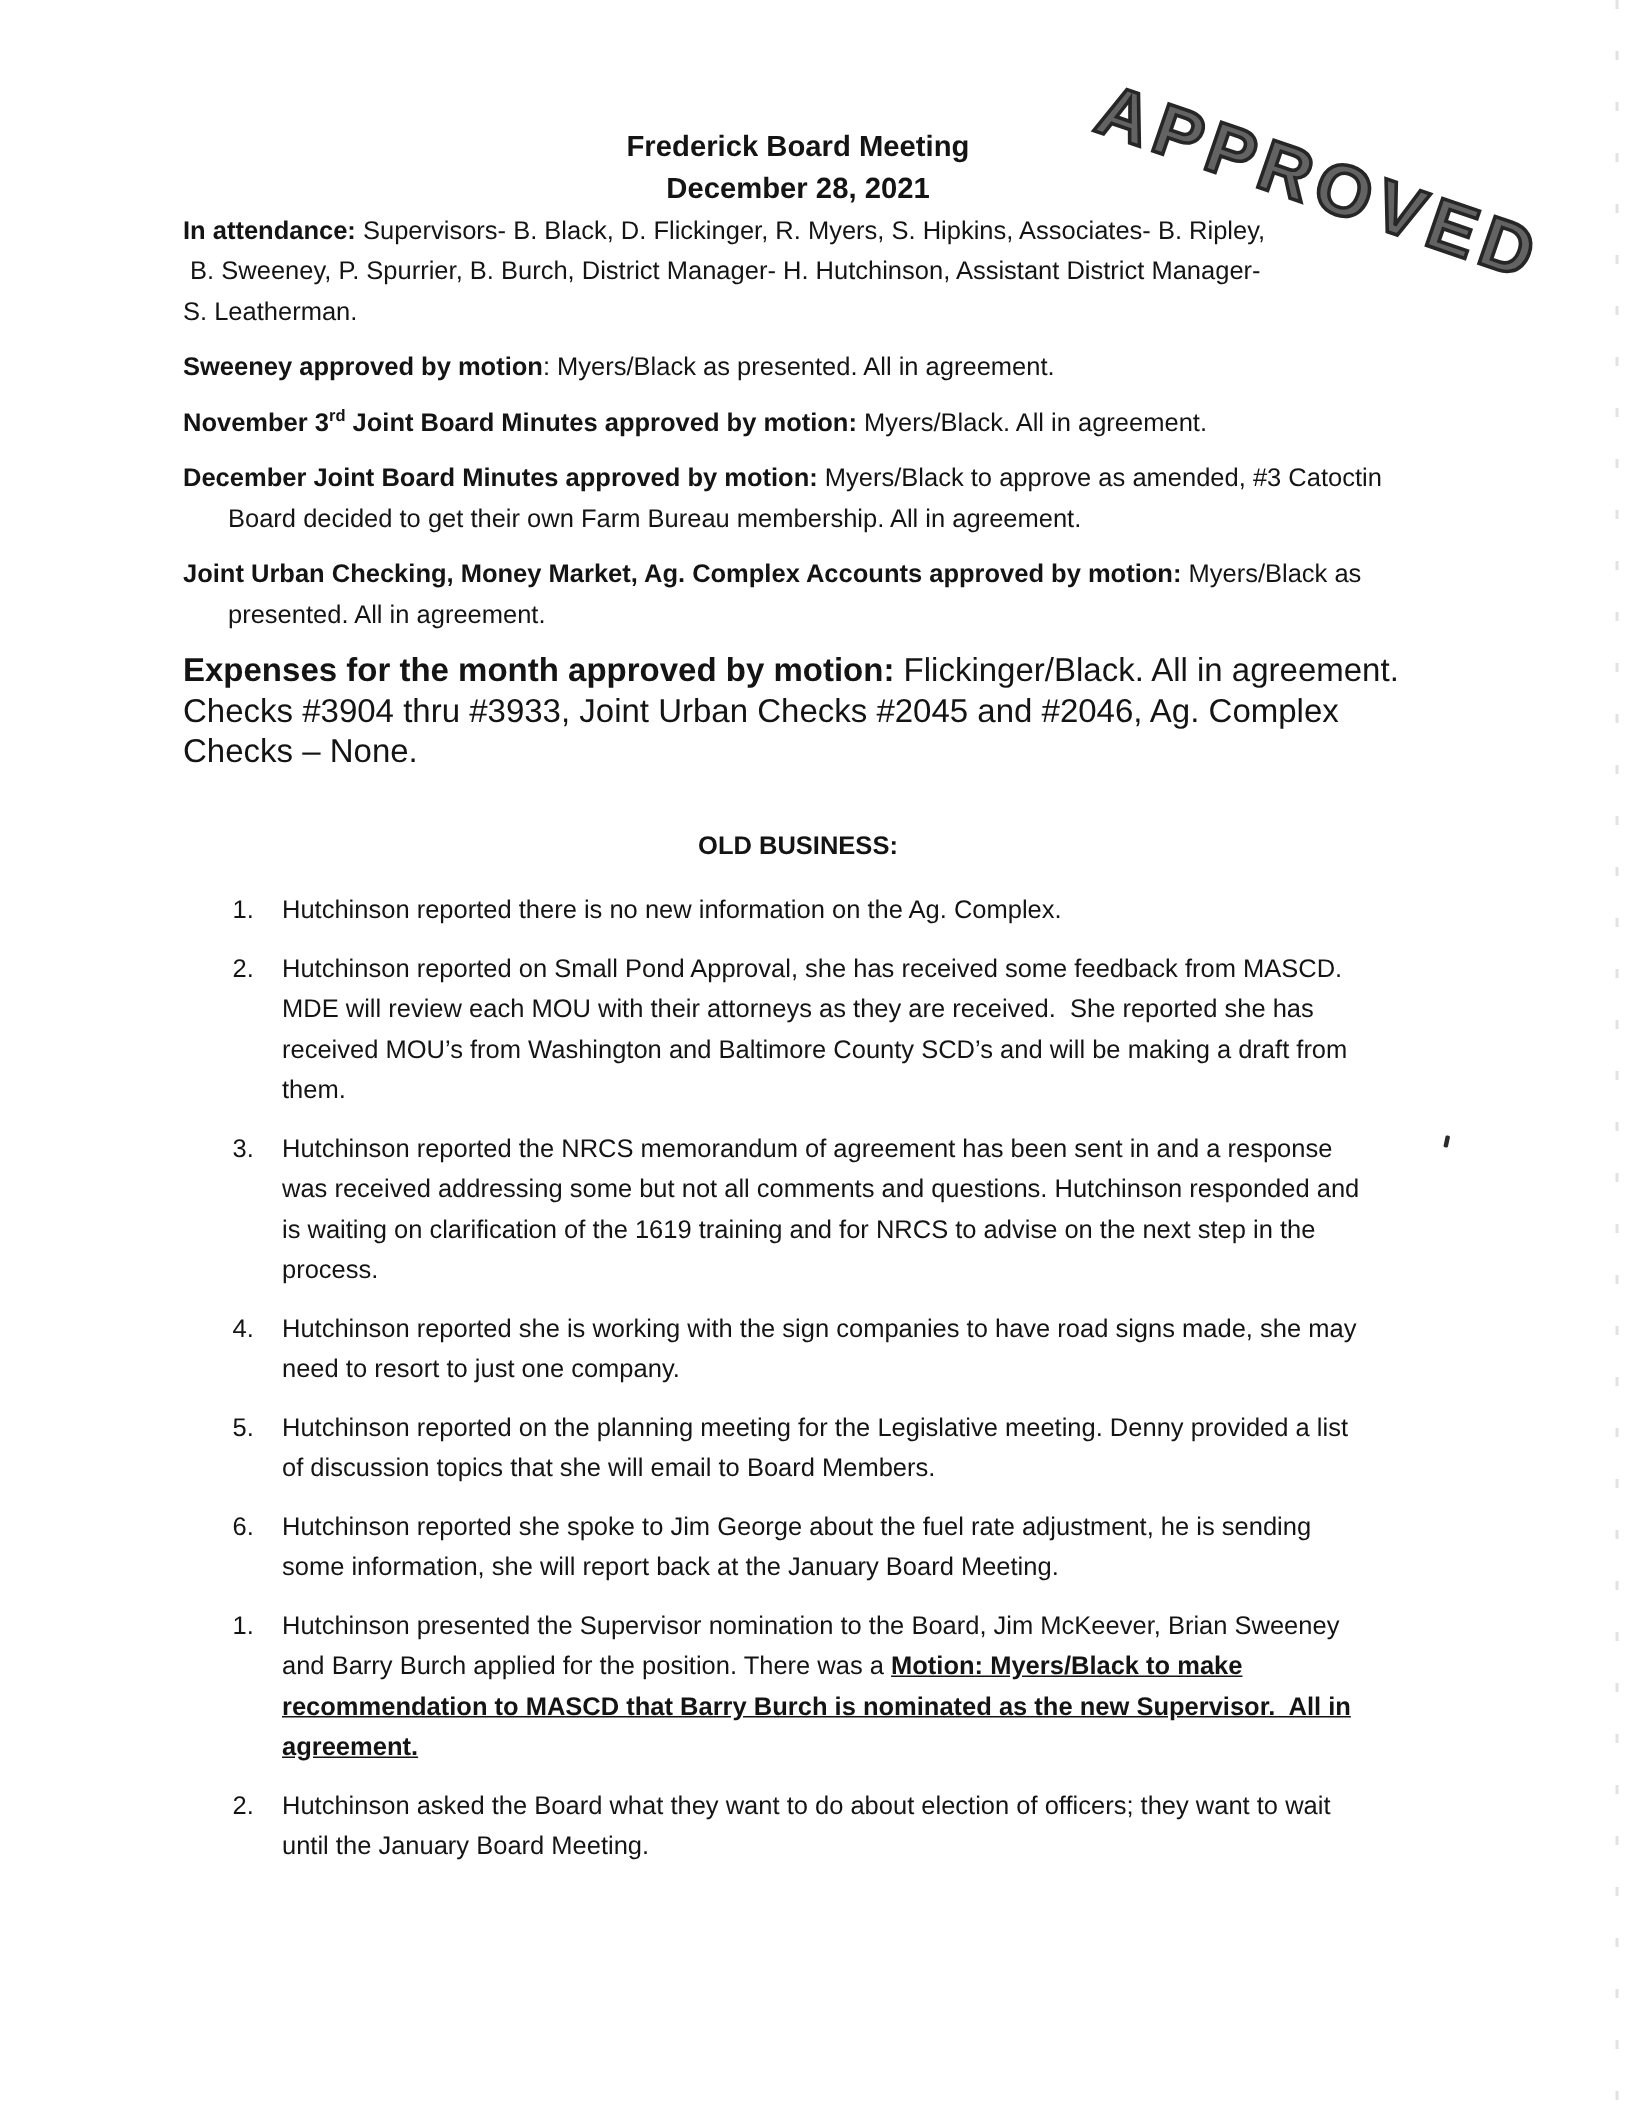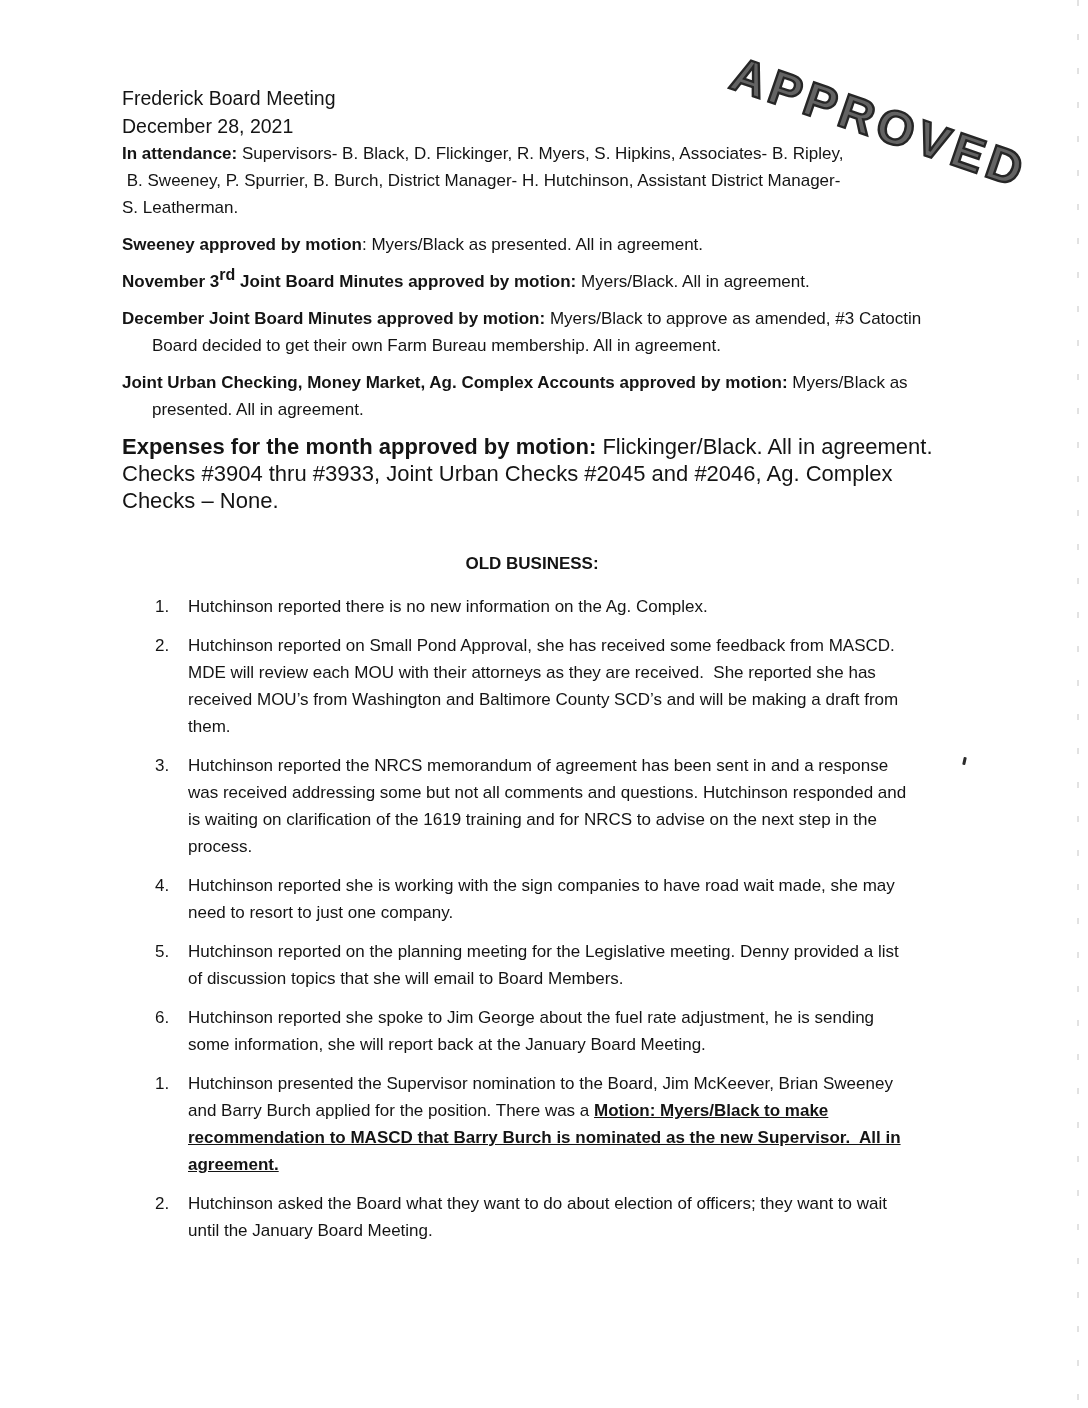--- a/index.html
+++ b/index.html
@@ -13,39 +13,39 @@
     color: #141414;
     overflow: hidden;
   }
   .content {
     position: absolute;
     left: 122px;
     top: 84px;
     width: 820px;
   }
   .doc-title {
-    text-align: left;
-    font-weight: normal;
+    text-align: center;
+    font-weight: bold;
     font-size: 19.5px;
     line-height: 28px;
     margin: 0;
   }
   .para {
     font-size: 17px;
     line-height: 27px;
     margin: 0 0 10px 0;
   }
   .pre { white-space: pre-wrap; }
   .hang {
     padding-left: 30px;
     text-indent: -30px;
   }
   .attendance { }
   b, .bold { font-weight: bold; }
-  sup.ord { font-size: 16px; vertical-align: super; line-height: 0; }
+  sup.ord { font-size: 11px; vertical-align: super; line-height: 0; }
   .section-heading {
     font-size: 17px;
     font-weight: bold;
     line-height: 27px;
     margin: 36px 0 16px 0;
     text-align: center;
   }
   .expenses-block { margin: 0 0 10px 0; }
   .expenses-block .line { font-size: 22px; line-height: 27px; }
   .list { margin: 0; }
@@ -154,21 +154,21 @@
       </div>
       <div class="li">
         <span class="num">3.</span>
         <span class="li-text">Hutchinson reported the NRCS memorandum of agreement has been sent in and a response
 was received addressing some but not all comments and questions. Hutchinson responded and
 is waiting on clarification of the 1619 training and for NRCS to advise on the next step in the
 process.</span>
       </div>
       <div class="li">
         <span class="num">4.</span>
-        <span class="li-text">Hutchinson reported she is working with the sign companies to have road wait made, she may
+        <span class="li-text">Hutchinson reported she is working with the sign companies to have road signs made, she may
 need to resort to just one company.</span>
       </div>
       <div class="li">
         <span class="num">5.</span>
         <span class="li-text">Hutchinson reported on the planning meeting for the Legislative meeting. Denny provided a list
 of discussion topics that she will email to Board Members.</span>
       </div>
       <div class="li">
         <span class="num">6.</span>
         <span class="li-text">Hutchinson reported she spoke to Jim George about the fuel rate adjustment, he is sending

